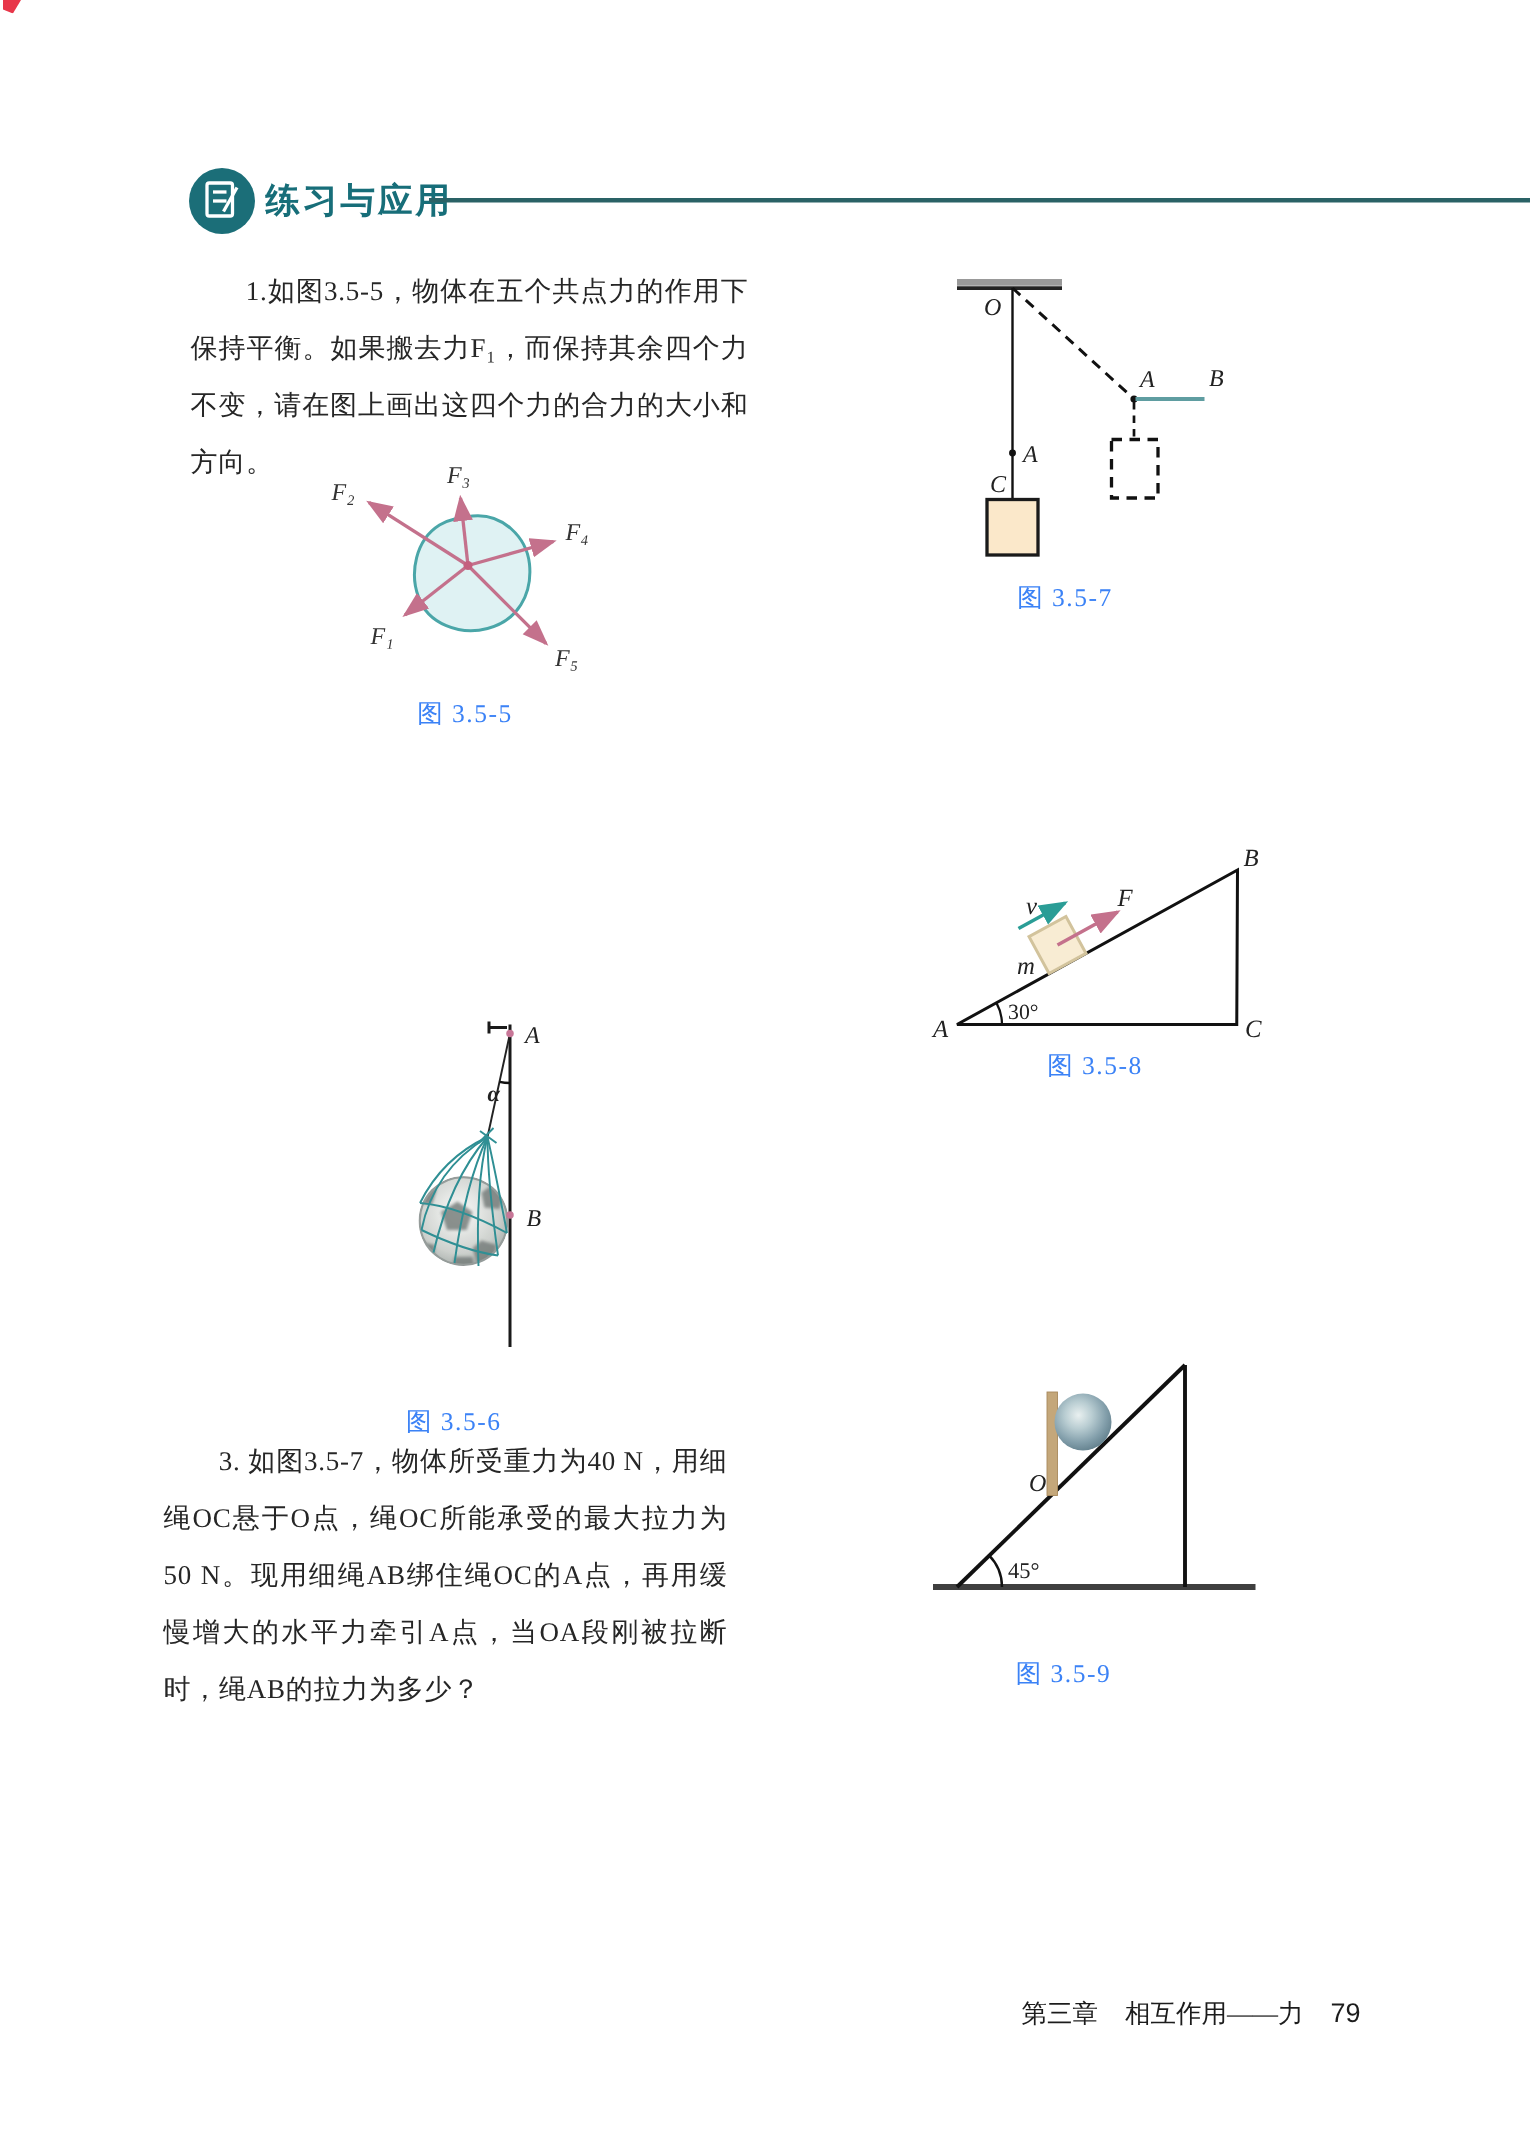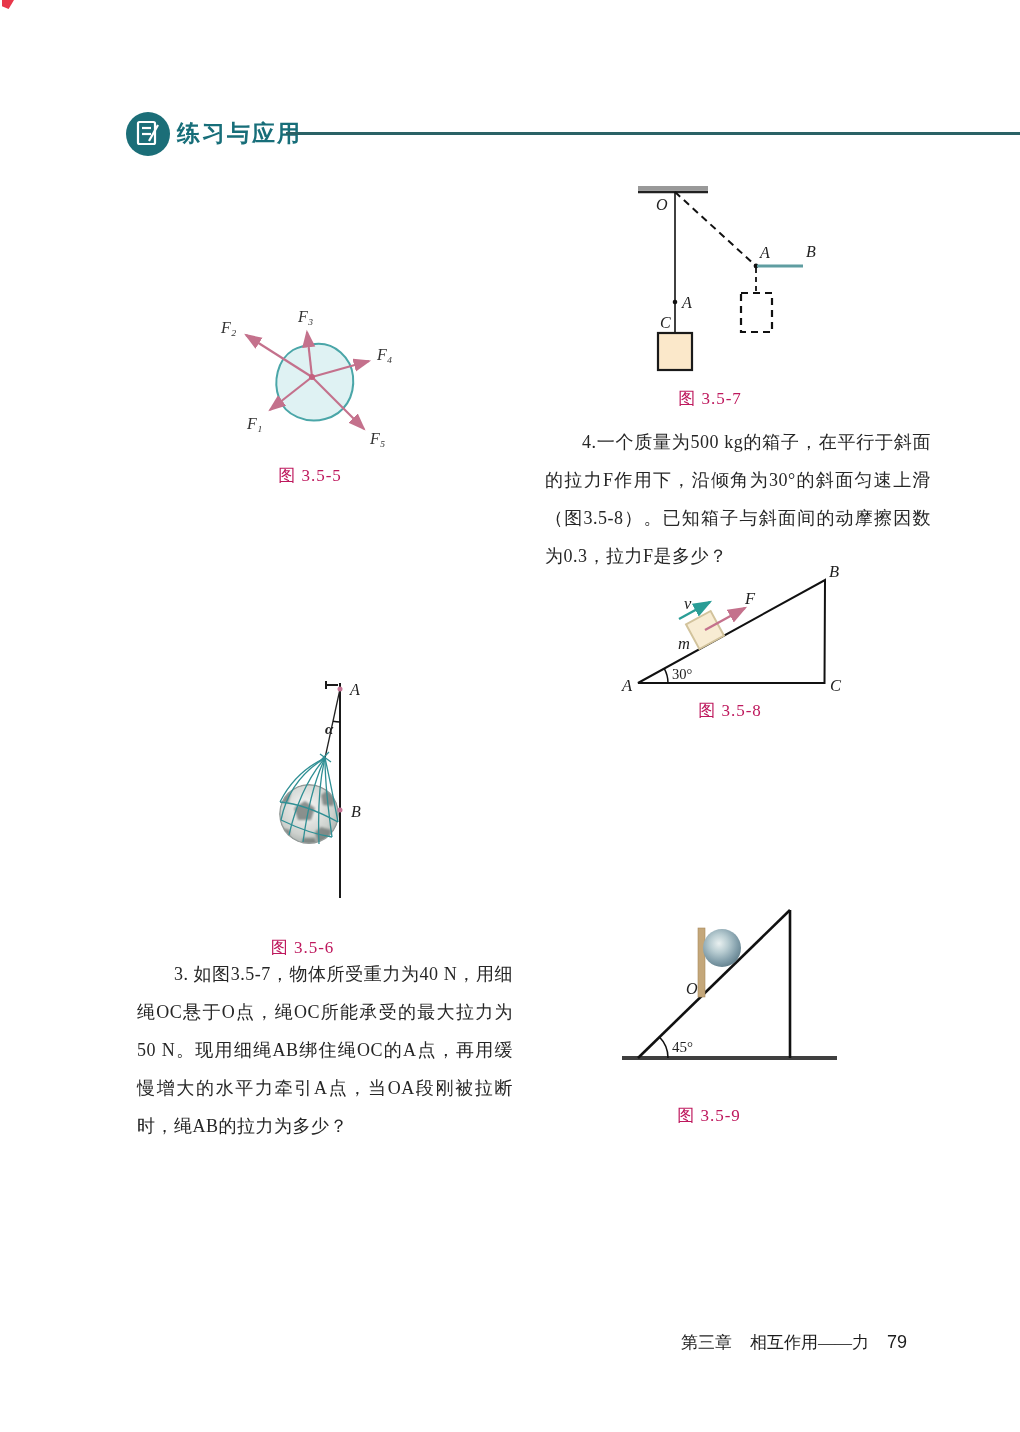--- a/index.html
+++ b/index.html
@@ -1,21 +1,21 @@
 <!DOCTYPE html>
 <html><head>
 <meta charset="utf-8">
 <style>
   html,body{margin:0;padding:0;background:#ffffff;}
   .page{position:relative;width:1020px;height:1432px;background:#ffffff;overflow:hidden;
         font-family:"Liberation Serif","DejaVu Serif",serif;color:#222;}
   .abs{position:absolute;}
   .para{font-size:18px;line-height:38px;text-align:justify;text-indent:2.05em;
         color:#262626;letter-spacing:0.5px;}
-  .caption{font-size:17px;color:#be185d;text-align:center;letter-spacing:1px;}
+  .caption{font-size:17px;color:#3b82f6;text-align:center;letter-spacing:1px;}
   .header-title{font-size:23px;font-weight:bold;color:#176e79;letter-spacing:2px;
         font-family:"Liberation Sans","DejaVu Sans",sans-serif;}
   .header-rule{height:3px;background:#2a6266;}
   .footer{font-size:17px;color:#1c1c1c;text-align:right;}
   .footer .gap{display:inline-block;width:18px;}
   .footer .pgnum{font-size:18px;font-family:"Liberation Sans","DejaVu Sans",sans-serif;}
   .corner{width:12px;height:9px;background:#e8374a;clip-path:polygon(0 0,100% 0,55% 100%,0 70%);}
   svg text{font-family:"Liberation Serif","DejaVu Serif",serif;}
   .ital{font-style:italic;}
 </style>
@@ -31,25 +31,25 @@
     <g stroke="#ffffff" stroke-width="2.2" fill="none">
       <rect x="14" y="12" width="17" height="22" rx="1.5"></rect>
       <line x1="18" y1="18" x2="27" y2="18"></line>
       <line x1="18" y1="24" x2="27" y2="24"></line>
       <line x1="25" y1="31" x2="34" y2="15"></line>
     </g>
   </svg>
   <div class="abs header-title" style="left:177px;top:118px;">练习与应用</div>
   <div class="abs header-rule" style="left:286px;top:132px;width:734px;"></div>
 
-
-
-  <div class="abs para" style="left:137px;top:955px;width:376px;">3. 如图3.5-7，物体所受重力为40 N，用细绳OC悬于O点，绳OC所能承受的最大拉力为50 N。现用细绳AB绑住绳OC的A点，再用缓慢增大的水平力牵引A点，当OA段刚被拉断时，绳AB的拉力为多少？</div>
-
-  <div class="abs para" style="left:545px;top:423px;width:386px;">4.一个质量为500 kg的箱子，在平行于斜面的拉力F作用下，沿倾角为30°的斜面匀速上滑（图3.5-8）。已知箱子与斜面间的动摩擦因数为0.3，拉力F是多少？</div>
+  <div class="abs para" style="left:127px;top:175px;width:372px;">1.如图3.5-5，物体在五个共点力的作用下保持平衡。如果搬去力F₁，而保持其余四个力不变，请在图上画出这四个力的合力的大小和方向。</div>
+
+
+  <div class="abs para" style="left:109px;top:955px;width:376px;">3. 如图3.5-7，物体所受重力为40 N，用细绳OC悬于O点，绳OC所能承受的最大拉力为50 N。现用细绳AB绑住绳OC的A点，再用缓慢增大的水平力牵引A点，当OA段刚被拉断时，绳AB的拉力为多少？</div>
+
 
 
   <svg class="abs" style="left:155px;top:302px;" width="340" height="158" viewBox="0 0 340 158">
     <defs>
       <marker id="ah-pink" markerWidth="10" markerHeight="8" refX="7" refY="3" orient="auto">
         <path d="M0 0 L8 3 L0 6 Z" fill="#c4718c"></path>
       </marker>
     </defs>
     <path d="M 160 42 C 180 40 196 56 198 74 C 200 94 190 112 170 117 C 152 122 130 114 124 96 C 118 80 122 58 138 48 C 145 44 152 43 160 42 Z" fill="#dff2f3" stroke="#4aa6a8" stroke-width="2"></path>
     <g stroke="#c4718c" stroke-width="2.2">

